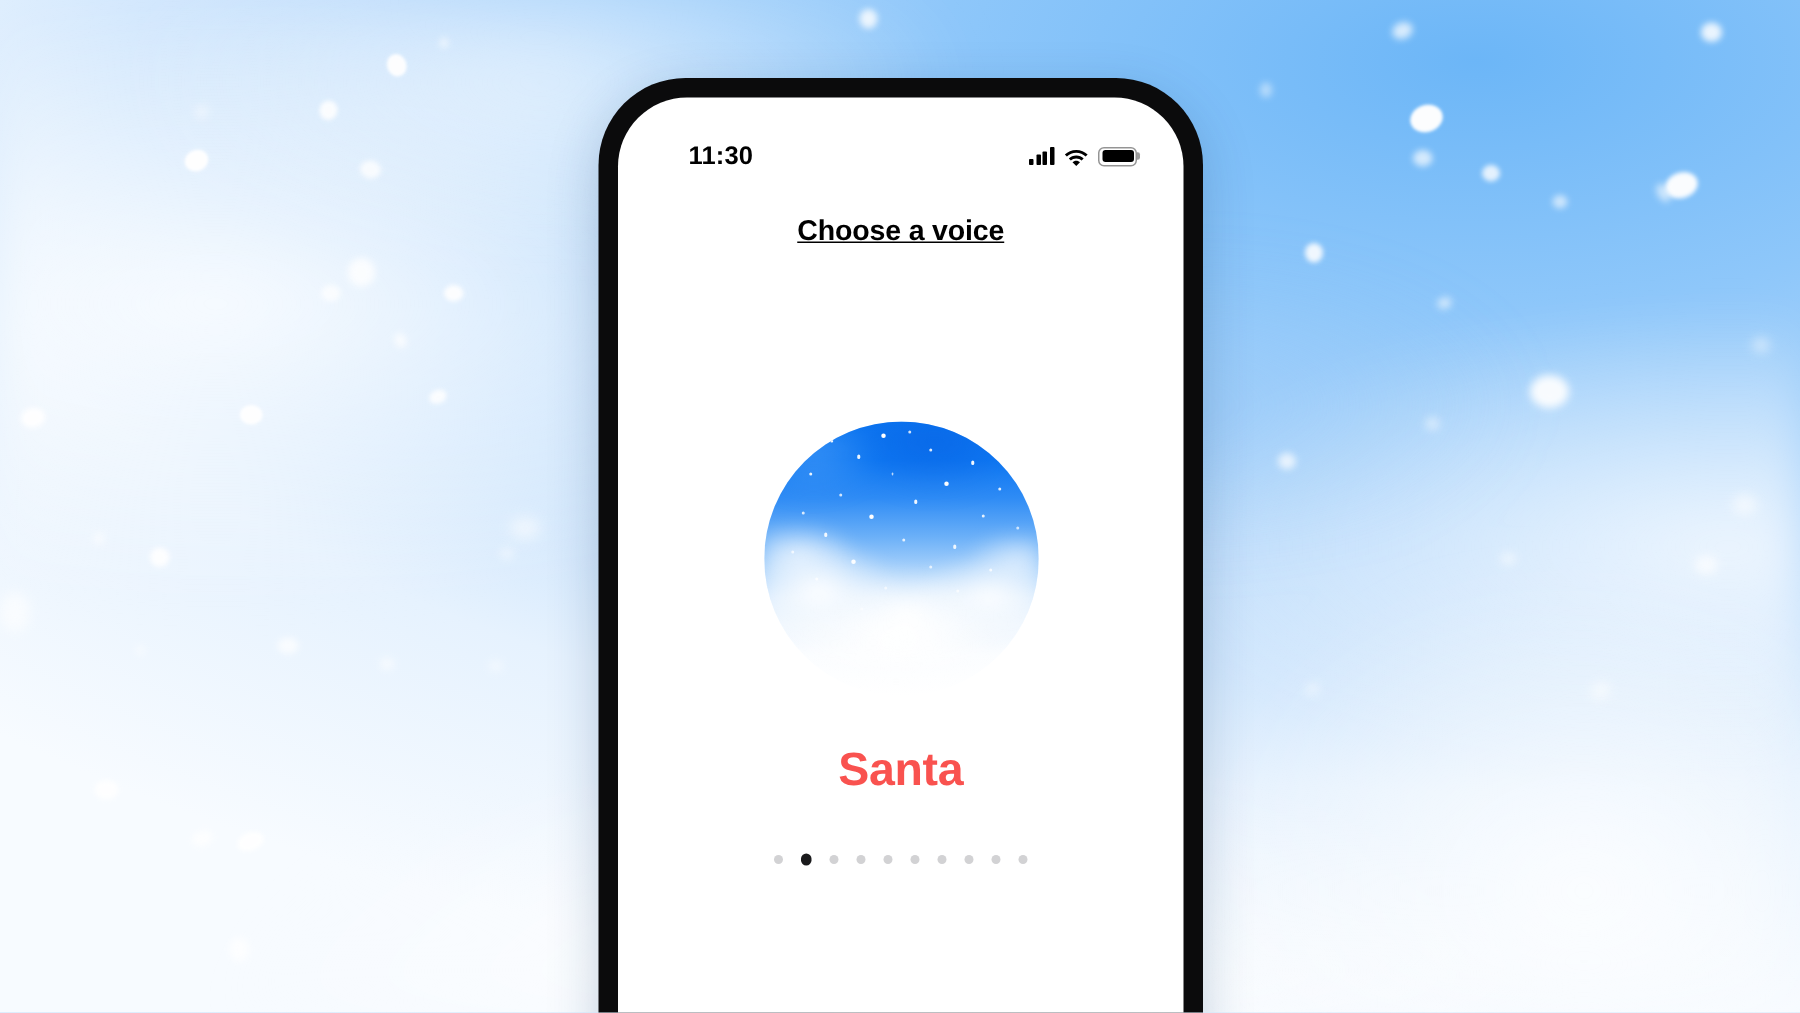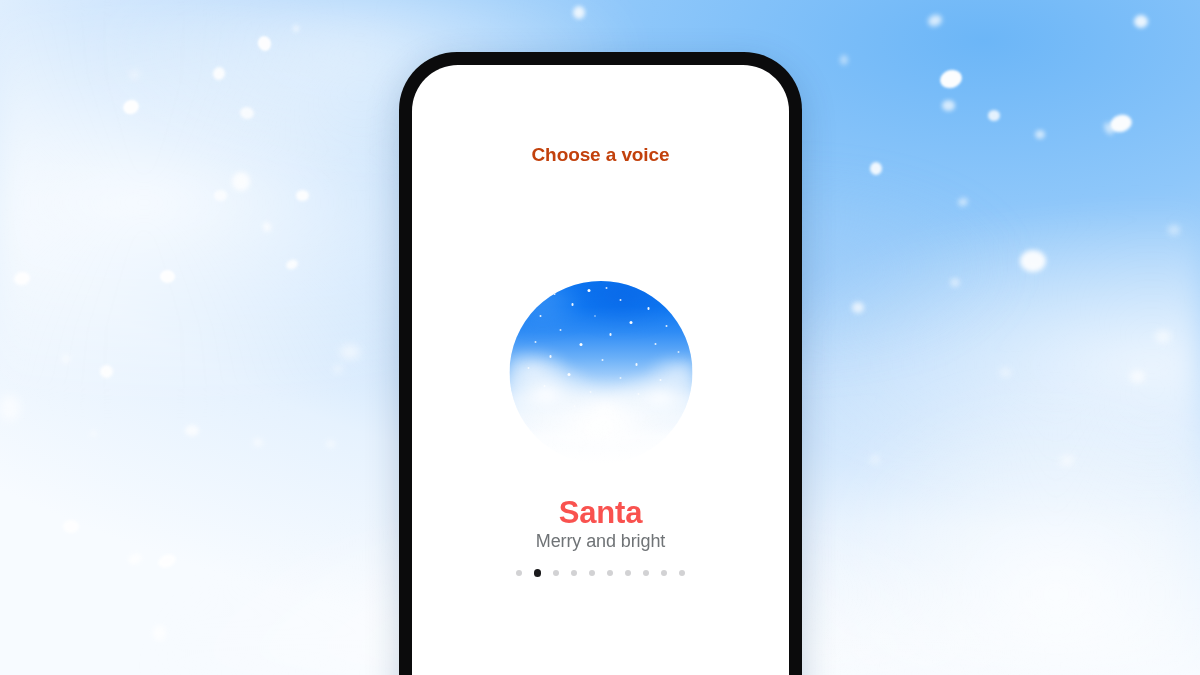--- a/index.html
+++ b/index.html
@@ -140,22 +140,23 @@
   }
 
   
   .screen-title {
     position: absolute;
     top: 79px;
     left: 0; right: 0;
     text-align: center;
     font-size: 19px;
     font-weight: bold;
-    color: #c2410c;
+    color: #000000;
     letter-spacing: -0.1px;
+    text-decoration: underline;
   }
 
   
   .avatar-wrap {
     position: absolute;
     top: 216px;
     left: 50%;
     transform: translateX(-50%);
     width: 183px;
     height: 183px;
@@ -309,20 +310,40 @@
       <div class="flake" style="left: 1000px; top: 368px; width: 11px; height: 9px; opacity: 0.44; filter: blur(3px);"></div>
       <div class="flake" style="left: 870px; top: 455px; width: 10px; height: 9px; opacity: 0.38; filter: blur(3.2px);"></div>
       <div class="flake" style="left: 1155px; top: 330px; width: 16px; height: 13px; opacity: 0.58; filter: blur(3.8px);"></div>
       <div class="flake" style="left: 1168px; top: 225px; width: 12px; height: 10px; opacity: 0.46; filter: blur(3.4px);"></div>
     </div>
 </div>
 
 <div class="phone">
   <div class="phone-screen">
 
+    <div class="status-bar">
+      <div class="status-time">11:30</div>
+
+      <div class="status-icons">
+        <div class="signal-bars">
+          <i></i>
+            <i></i>
+            <i></i>
+            <i></i>
+        </div>
+        <svg class="wifi-icon" viewBox="0 0 17 13">
+          <path d="M8.5 2.0c3.0 0 5.7 1.15 7.6 3.0l-1.35 1.4C13.1 4.85 10.9 3.9 8.5 3.9S3.9 4.85 2.25 6.4L0.9 5.0C2.8 3.15 5.5 2.0 8.5 2.0z" fill="#000"></path>
+          <path d="M8.5 5.6c1.95 0 3.7 0.78 4.95 2.04l-1.36 1.4C11.2 8.12 9.92 7.6 8.5 7.6s-2.7 0.52-3.59 1.44L3.55 7.64C4.8 6.38 6.55 5.6 8.5 5.6z" fill="#000"></path>
+          <path d="M8.5 9.1c1.0 0 1.9 0.42 2.5 1.06L8.5 12.7 6.0 10.16C6.6 9.52 7.5 9.1 8.5 9.1z" fill="#000"></path>
+        </svg>
+        <div class="battery">
+          <div class="battery-fill"></div>
+        </div>
+      </div>
+    </div>
 
     <div class="screen-title">Choose a voice</div>
 
     <div class="avatar-wrap">
       <div class="avatar">
         <div class="avatar-sky"></div>
         <div class="avatar-shade"></div>
         <div class="avatar-clouds"></div>
         <div id="speck-layer">
             <div class="avatar-speck" style="left: 44px; top: 12px; width: 2.4px; height: 2.4px; opacity: 0.95;"></div>
@@ -352,21 +373,20 @@
             <div class="avatar-speck" style="left: 80px; top: 110px; width: 2px; height: 2px; opacity: 0.62;"></div>
             <div class="avatar-speck" style="left: 128px; top: 112px; width: 2.2px; height: 2.2px; opacity: 0.66;"></div>
             <div class="avatar-speck" style="left: 64px; top: 124px; width: 2px; height: 2px; opacity: 0.55;"></div>
             <div class="avatar-speck" style="left: 104px; top: 128px; width: 1.8px; height: 1.8px; opacity: 0.5;"></div>
           </div>
       </div>
     </div>
 
     <div class="voice-name">Santa</div>
 
-    <div class="voice-tagline">Merry and bright</div>
 
     <div class="pager" id="pager">
         <div class="pager-dot"></div>
         <div class="pager-dot active"></div>
         <div class="pager-dot"></div>
         <div class="pager-dot"></div>
         <div class="pager-dot"></div>
         <div class="pager-dot"></div>
         <div class="pager-dot"></div>
         <div class="pager-dot"></div>

